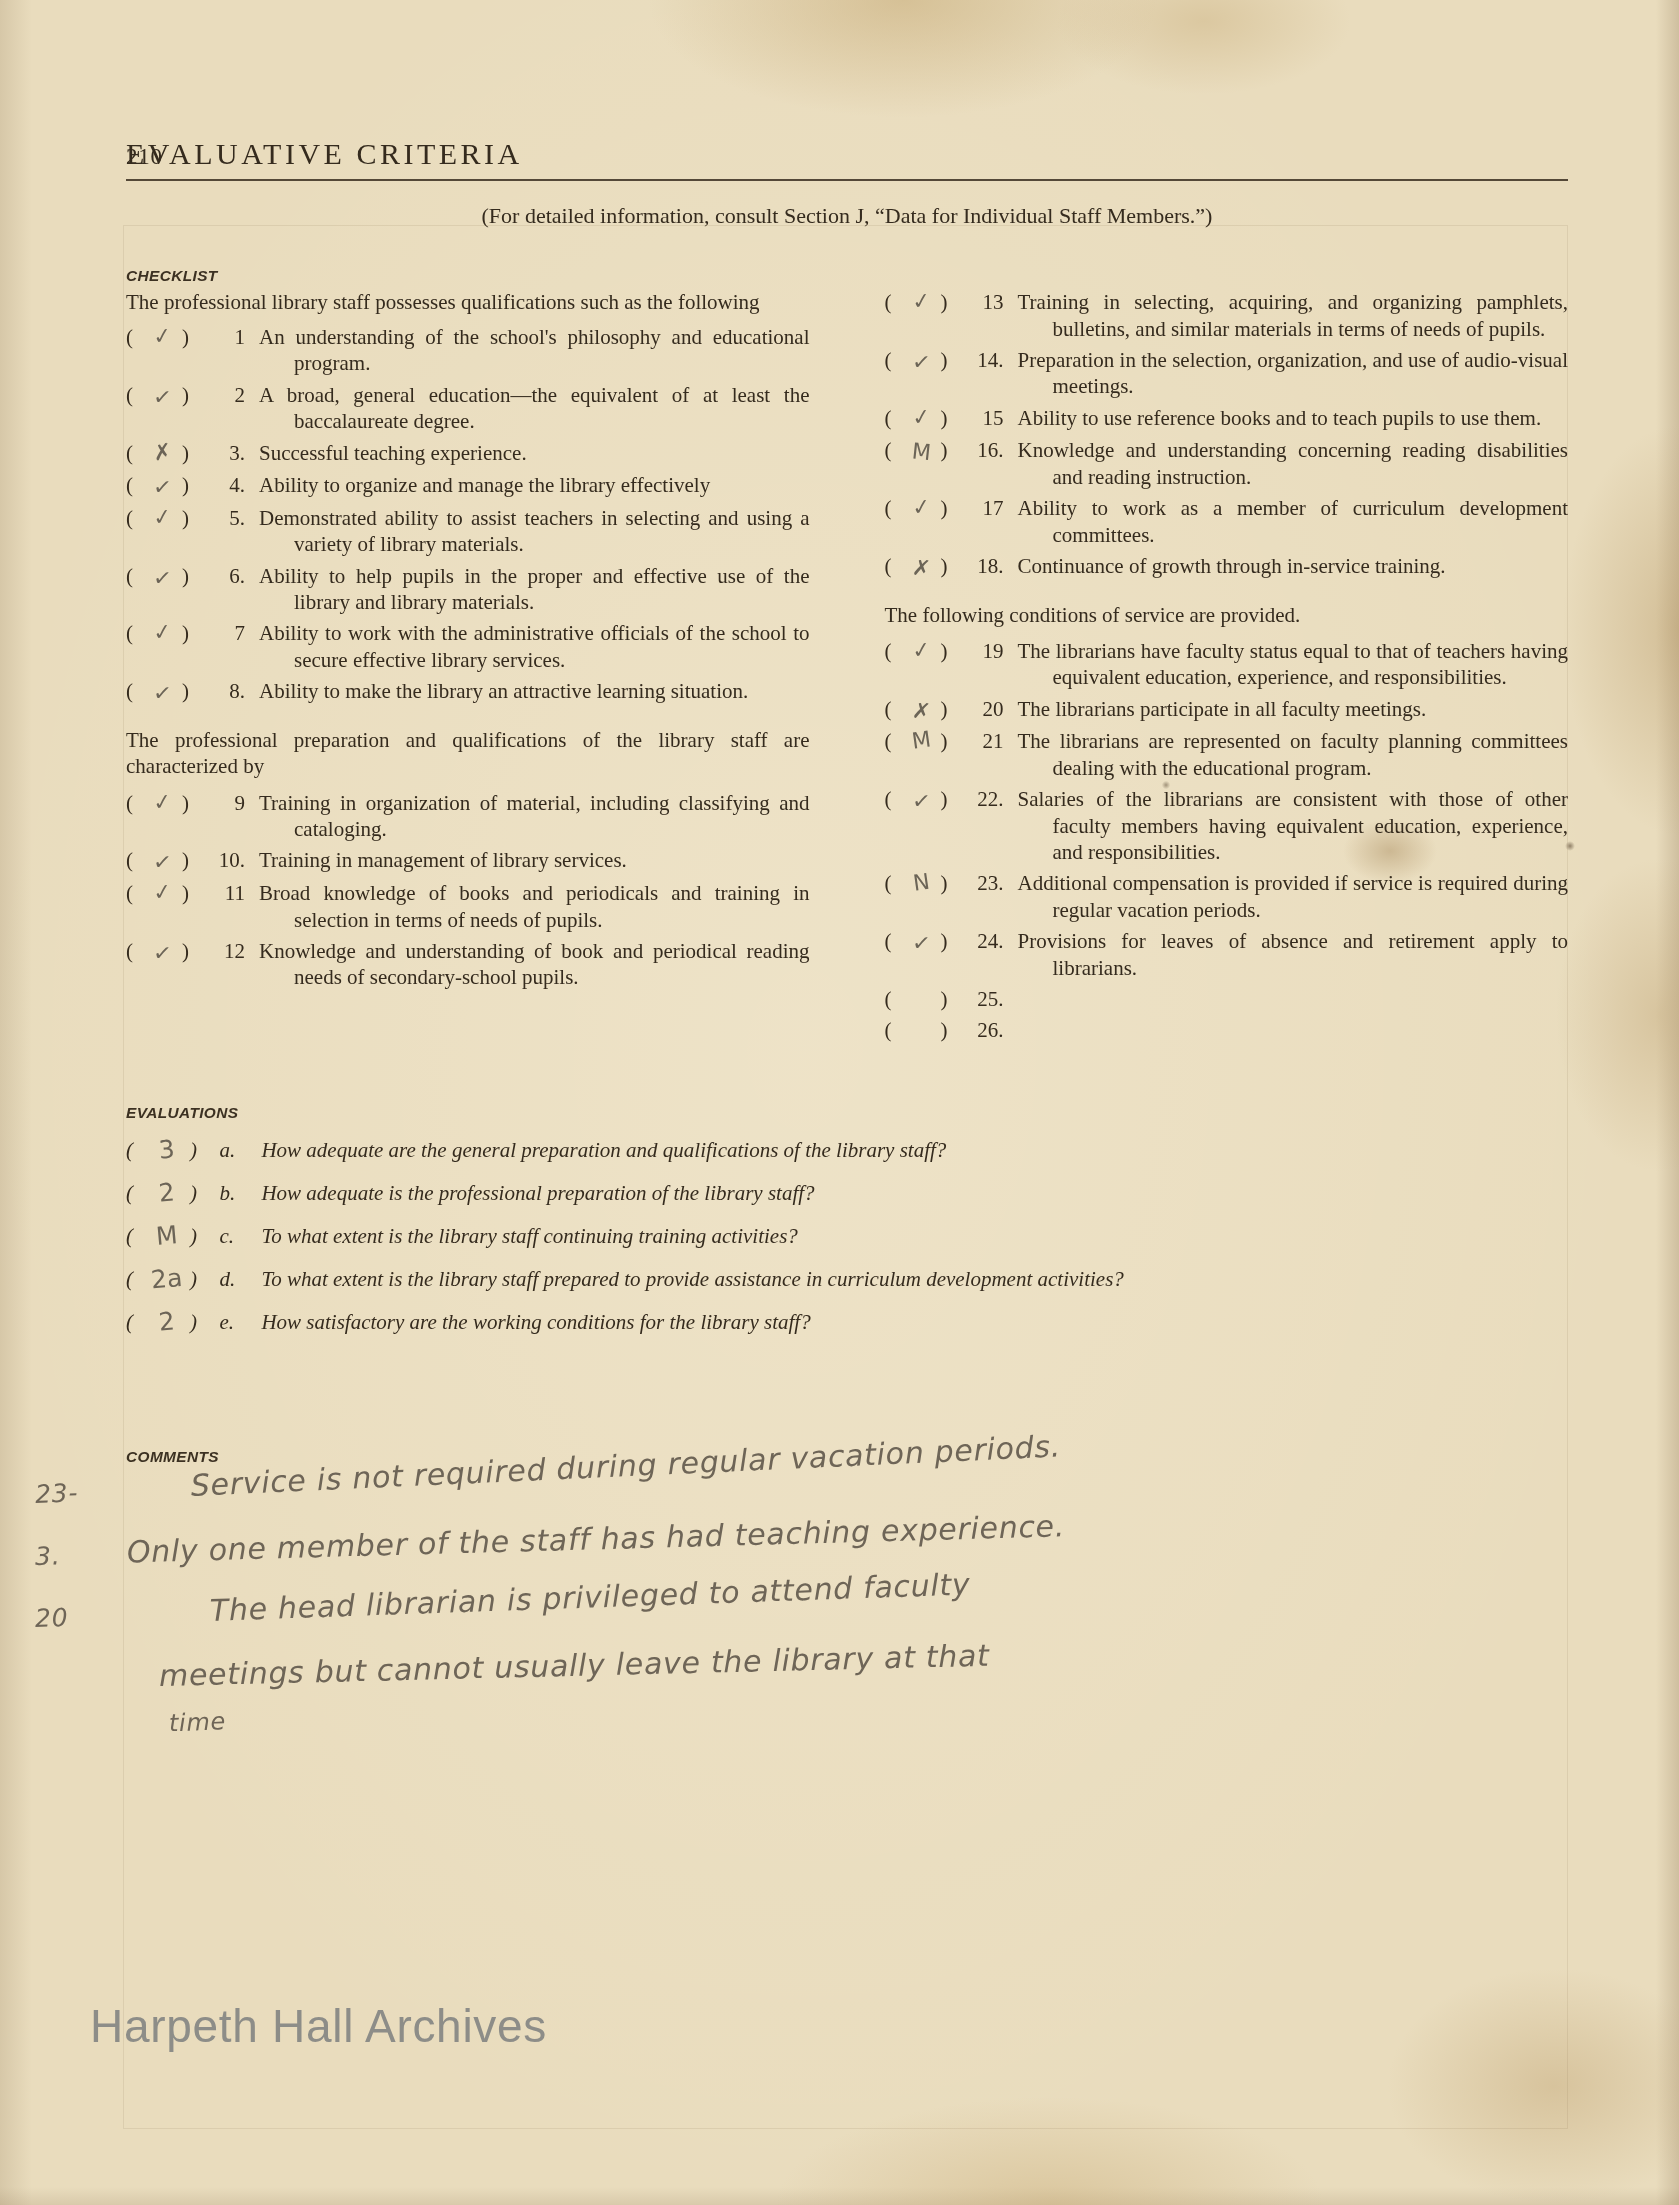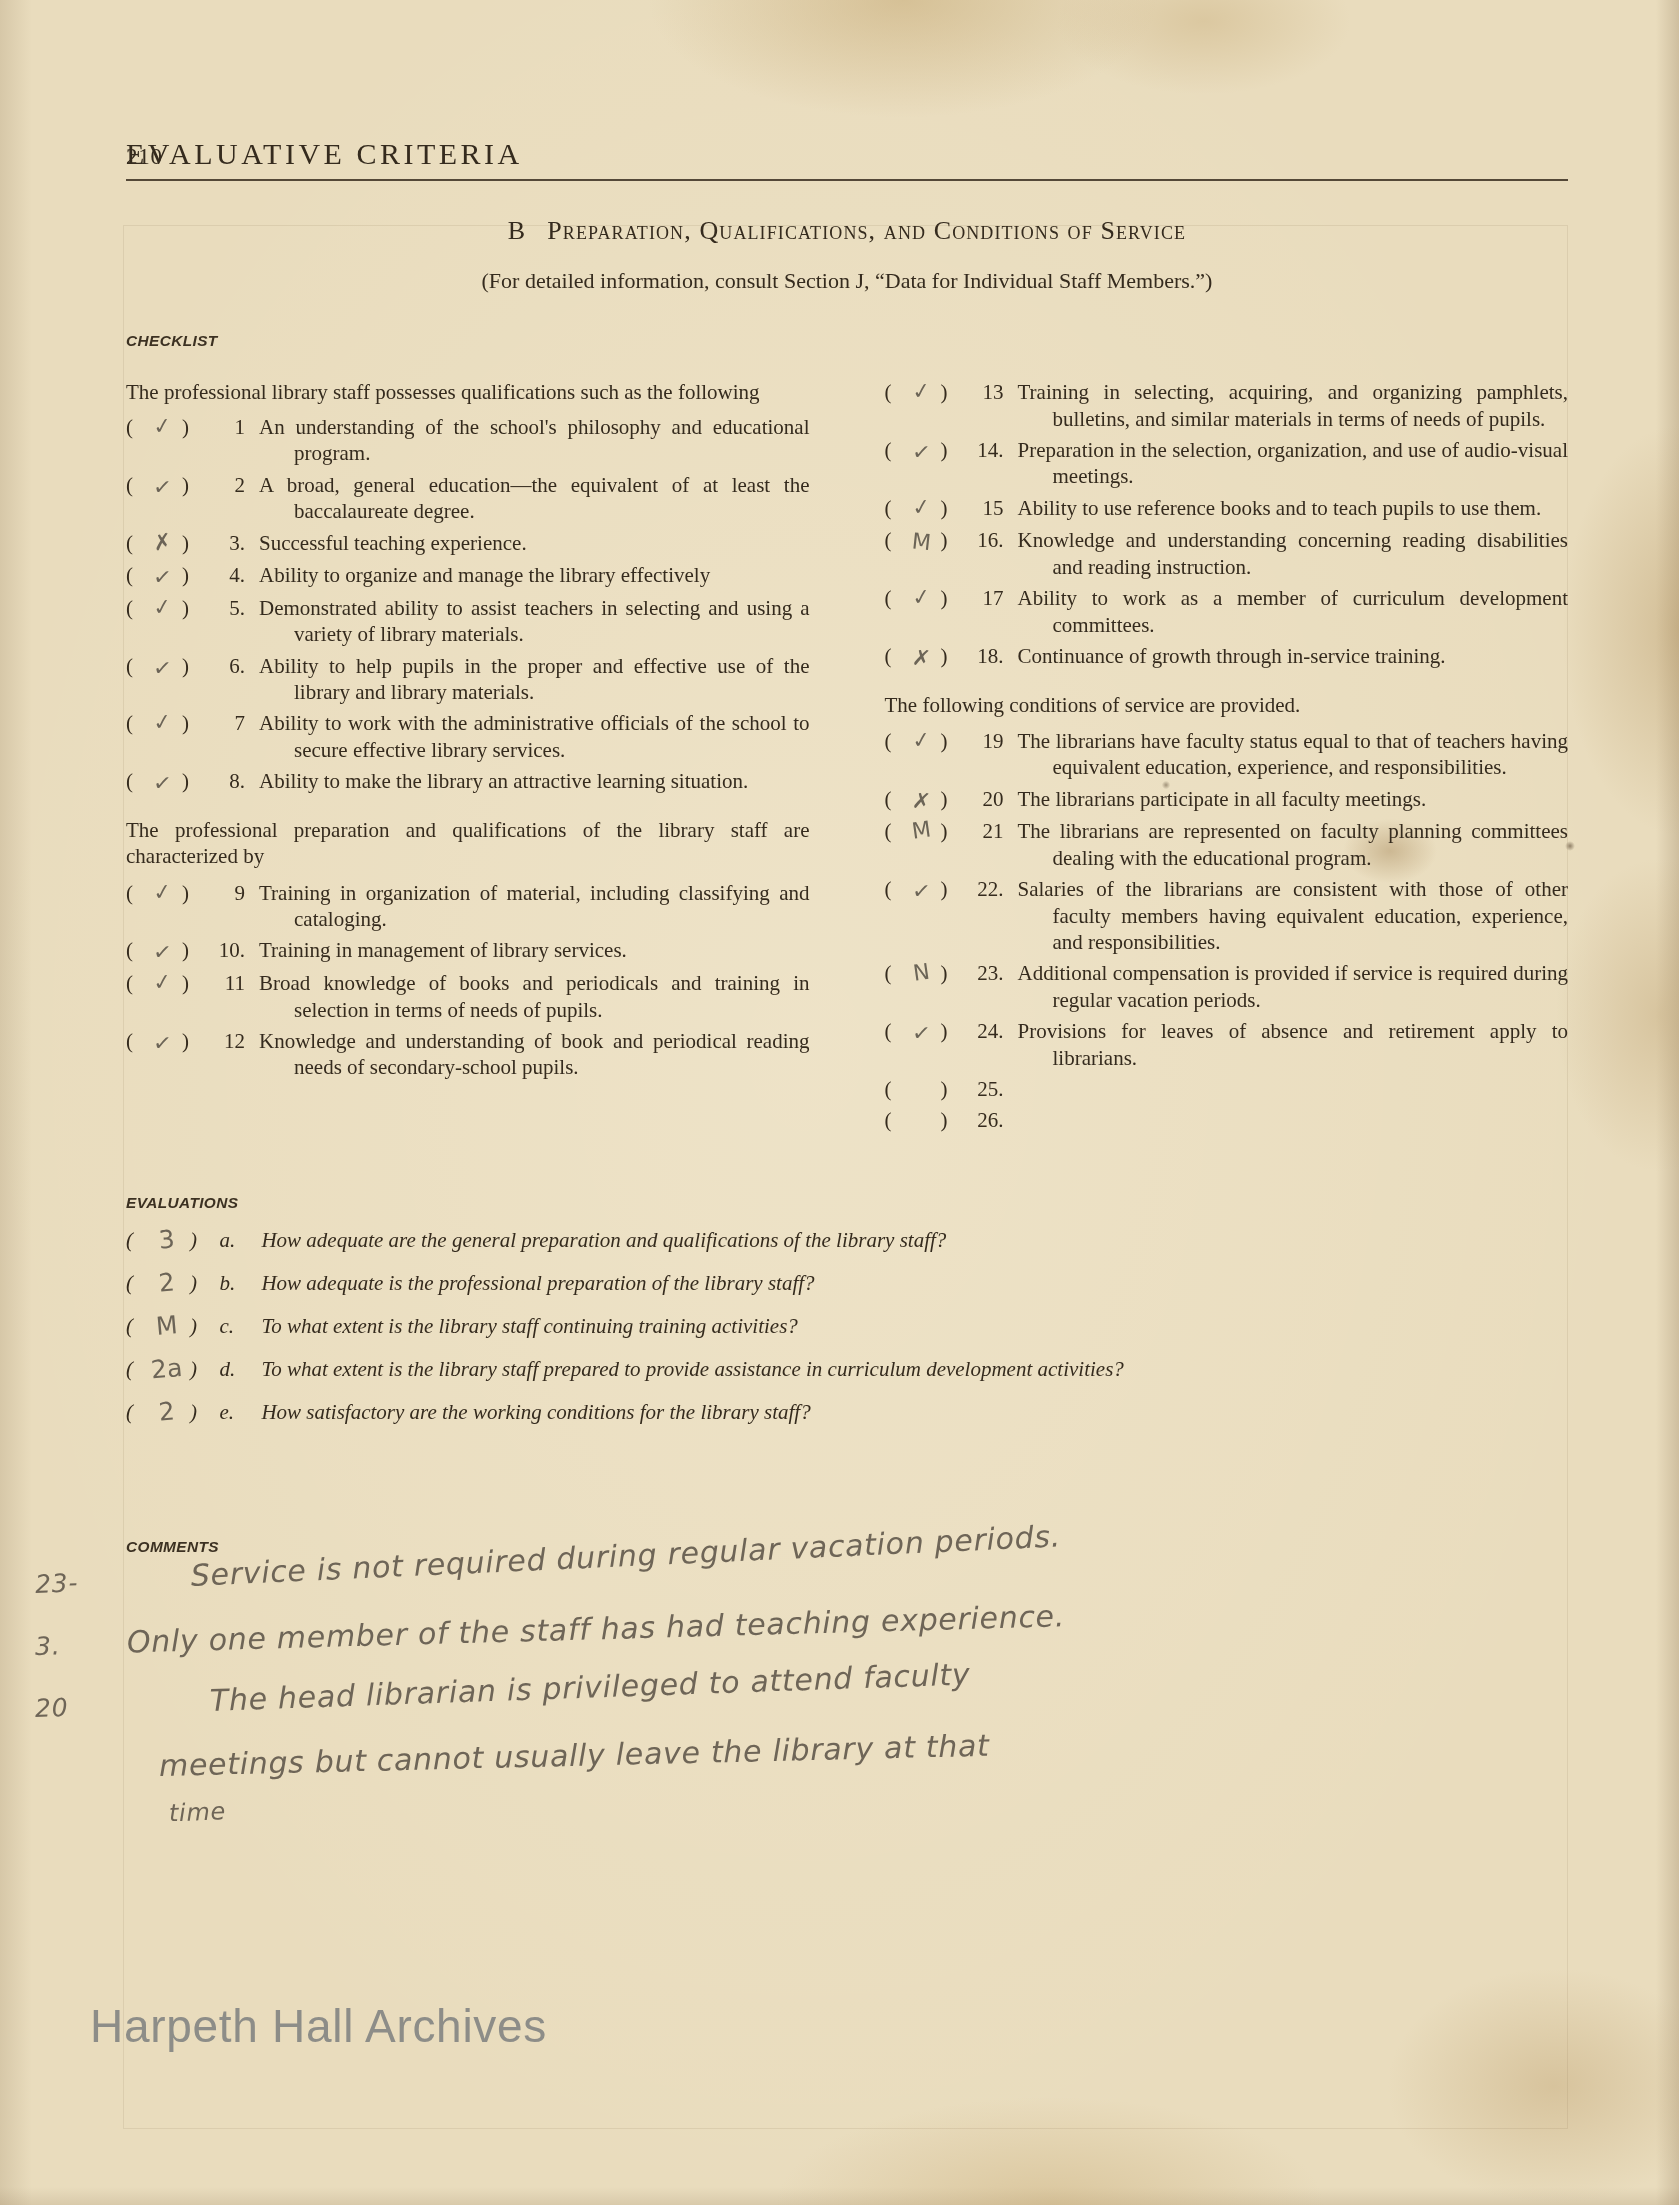--- a/index.html
+++ b/index.html
@@ -36,21 +36,21 @@
   .sectitle{margin-top:35px;text-align:center;font-weight:400;font-size:26px;letter-spacing:1.1px}
   .secletter{margin-right:21px}
   .sectext{font-variant:small-caps}
   .subtitle{margin-top:22.4px;text-align:center;font-size:22px}
 
   .label{font-family:Liberation Sans, sans-serif;font-weight:700;font-style:italic;font-size:15.4px;letter-spacing:0.4px;color:#3c3122}
   .cklabel{margin-top:38px}
   .evlabel{margin-top:55px}
   .cmlabel{margin-top:106px}
 
-  .cols{display:flex;gap:75px;margin-top:29px}
+  .cols{display:flex;gap:75px;margin-top:4px}
   .col{flex:1;min-width:0}
   .intro{font-size:21px;line-height:1.26;text-align:justify;margin-bottom:8.4px}
   .intro.mid{margin-top:21px;margin-bottom:9.8px}
 
   .row{display:grid;grid-template-columns:17px 39px 21px 56px 1fr;align-items:start;font-size:21px;line-height:1.26;margin-bottom:4.9px}
   .lp,.rp{color:#352b1e}
   .num{text-align:right;padding-right:14px}
   .txt{text-align:justify;padding-left:35px;text-indent:-35px}
   .mark{font-family:"DejaVu Sans",sans-serif;color:#5f584c;font-size:22px;text-align:center;display:inline-block;transform:rotate(-8deg) translateY(-1.4px);opacity:.9}
   .row:nth-of-type(2n) .mark{transform:rotate(6deg) translateY(1.4px)}
@@ -80,21 +80,20 @@
 
 <div class="paper">
   <div class="formbox"></div>
 
   <header class="head">
     <span class="pageno">210</span>
     <div class="runhead">EVALUATIVE CRITERIA</div>
   </header>
   <div class="rule"></div>
 
-  <h2 class="sectitle"><span class="secletter">B</span><span class="sectext">Preparation, Qualifications, and Conditions of Service</span></h2>
   <p class="subtitle">(For detailed information, consult Section J, “Data for Individual Staff Members.”)</p>
 
   <div class="label cklabel">CHECKLIST</div>
 
   <div class="cols">
     <div class="col">
       <p class="intro">The professional library staff possesses qualifications such as the following</p>
 
       <div class="row">
           <span class="lp">(</span>

